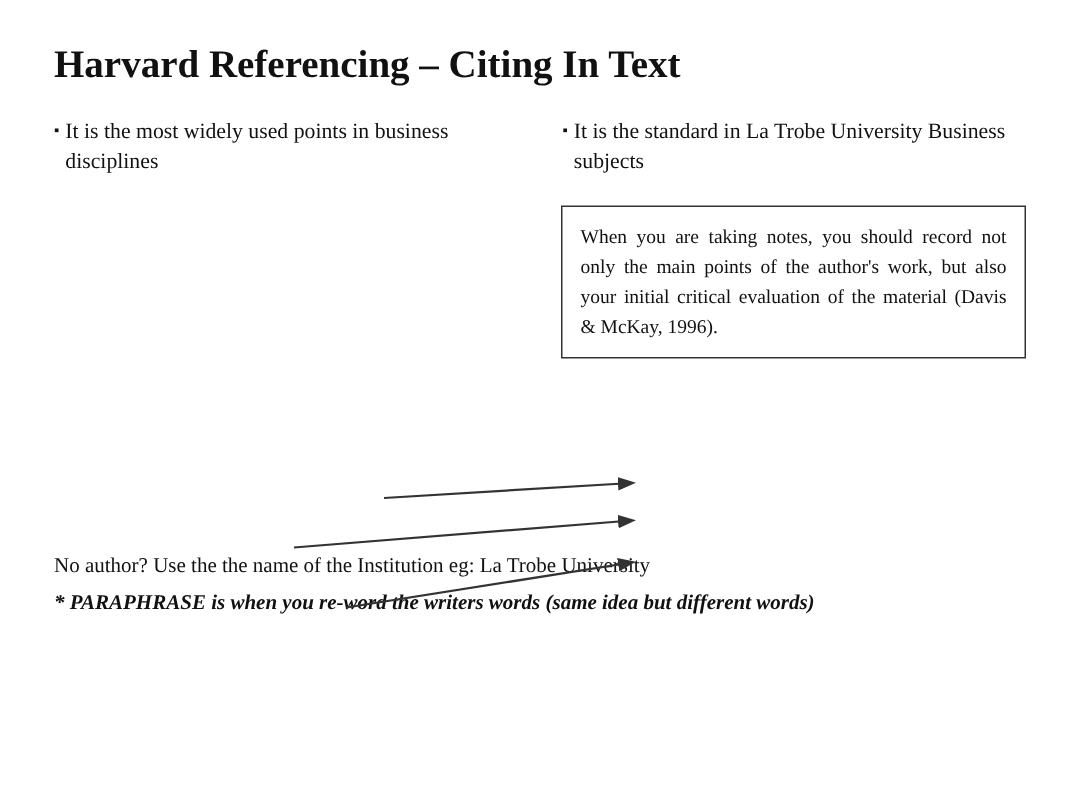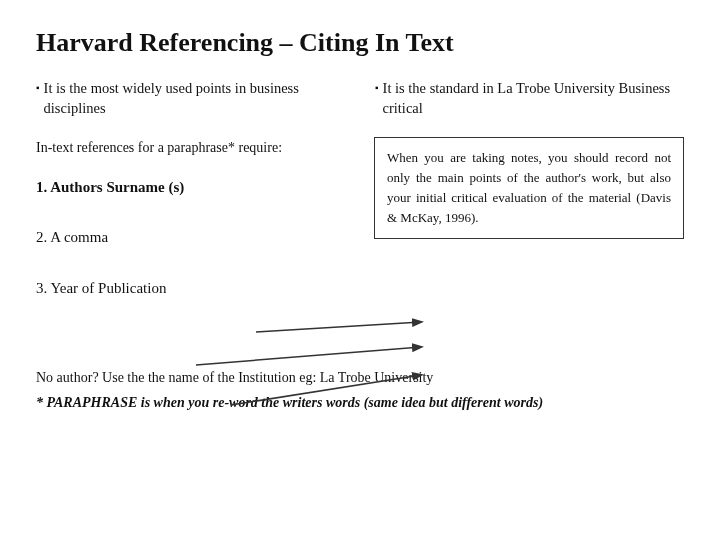--- a/index.html
+++ b/index.html
@@ -136,36 +136,27 @@
   <div class="two-col">
     <div class="col-left">
       <div class="bullet-item">
         <span class="bullet-square">▪</span>
         <span>It is the most widely used points in business disciplines</span>
       </div>
     </div>
     <div class="col-right">
       <div class="bullet-item">
         <span class="bullet-square">▪</span>
-        <span>It is the standard in La Trobe University Business critical</span>
+        <span>It is the standard in La Trobe University Business subjects</span>
       </div>
     </div>
   </div>
 
   <div class="main-content" style="position:relative; min-height: 220px;">
 
-    <div class="left-section">
-      <div class="intext-box">In-text references for a paraphrase* require:</div>
-
-      <div class="numbered-list">
-        <div class="numbered-item bold-item">1. Authors Surname (s)</div>
-        <div class="numbered-item">2. A comma</div>
-        <div class="numbered-item">3. Year of Publication</div>
-      </div>
-    </div>
 
     <div class="right-box">
       <span>When you are taking notes, you should record not only the main points of the author's work, but also your initial critical evaluation of the material (Davis &amp; McKay, 1996).</span>
     </div>
 
     <svg class="arrows-svg" xmlns="http://www.w3.org/2000/svg">
 
       <line x1="220" y1="195" x2="385" y2="185" stroke="#333" stroke-width="1.5" marker-end="url(#arrowhead)"></line>
 
       <line x1="160" y1="228" x2="385" y2="210" stroke="#333" stroke-width="1.5" marker-end="url(#arrowhead)"></line>

